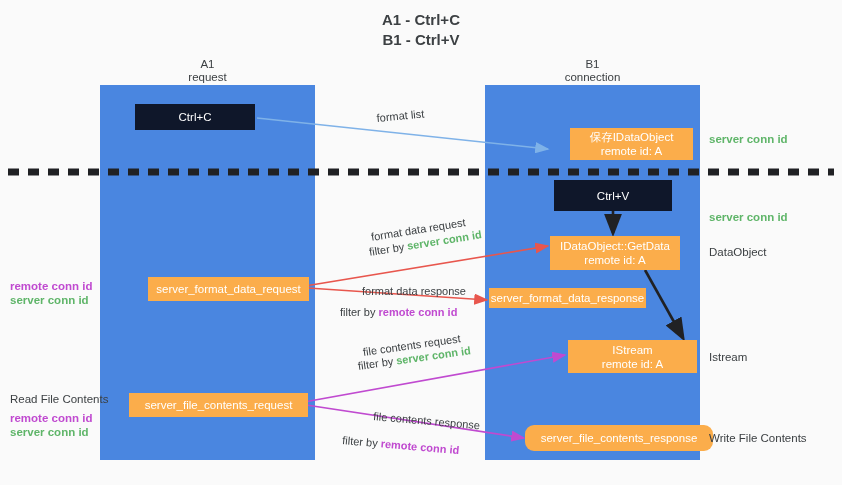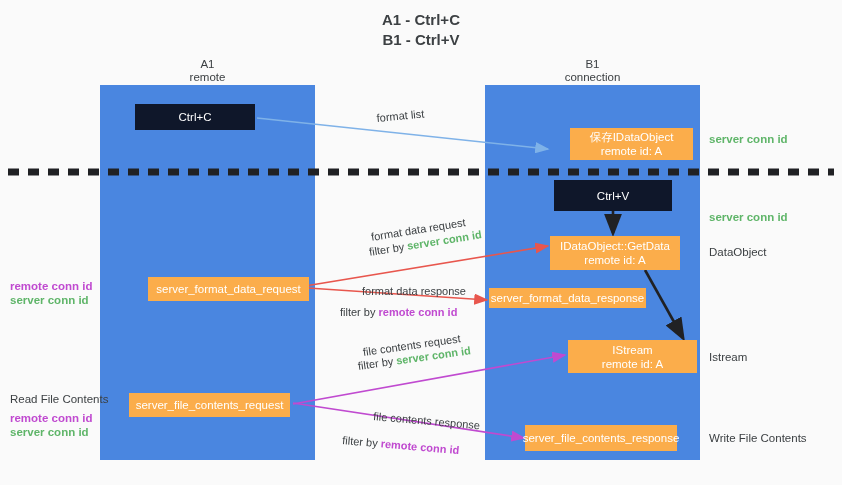--- a/index.html
+++ b/index.html
@@ -119,21 +119,21 @@
   <line x1="293" y1="403" x2="524" y2="438" stroke="#c04ad0" stroke-width="1.6" marker-end="url(#ah-mag)"></line>
 </svg>
 
 <div class="abs title">
   <div>A1 - Ctrl+C</div>
   <div>B1 - Ctrl+V</div>
 </div>
 
 <div class="abs col-head" style="left:100px; top:58px; width:215px;">
   <div>A1</div>
-  <div>remote</div>
+  <div>request</div>
 </div>
 <div class="abs col-head" style="left:485px; top:58px; width:215px;">
   <div>B1</div>
   <div>connection</div>
 </div>
 
 <div class="abs node green" style="left:135px; top:104px; width:120px; height:26px;">
   <span>Ctrl+C</span>
 </div>
 
@@ -157,25 +157,25 @@
 
 <div class="abs node orange" style="left:489px; top:288px; width:157px; height:20px;">
   <span>server_format_data_response</span>
 </div>
 
 <div class="abs node orange" style="left:568px; top:340px; width:129px; height:33px;">
   <span>IStream</span>
   <span class="l2">remote id: A</span>
 </div>
 
-<div class="abs node orange" style="left:129px; top:393px; width:161px; height:24px;">
+<div class="abs node orange" style="left:129px; top:393px; width:179px; height:24px;">
   <span>server_file_contents_request</span>
 </div>
 
-<div class="abs node orange" style="left:525px; top:425px; width:152px; height:26px;">
+<div class="abs node orange" style="left:525px; top:425px; width:188px; height:26px;border-radius:9px;">
   <span>server_file_contents_response</span>
 </div>
 
 <div class="abs edge-label rot" style="left:376px; top:111px; transform:rotate(-5.5deg);">
   <span>format list</span>
 </div>
 
 <div class="abs edge-label rot" style="left:370px; top:230px; transform:rotate(-9deg);">
   <span>format data request</span>
 </div>

